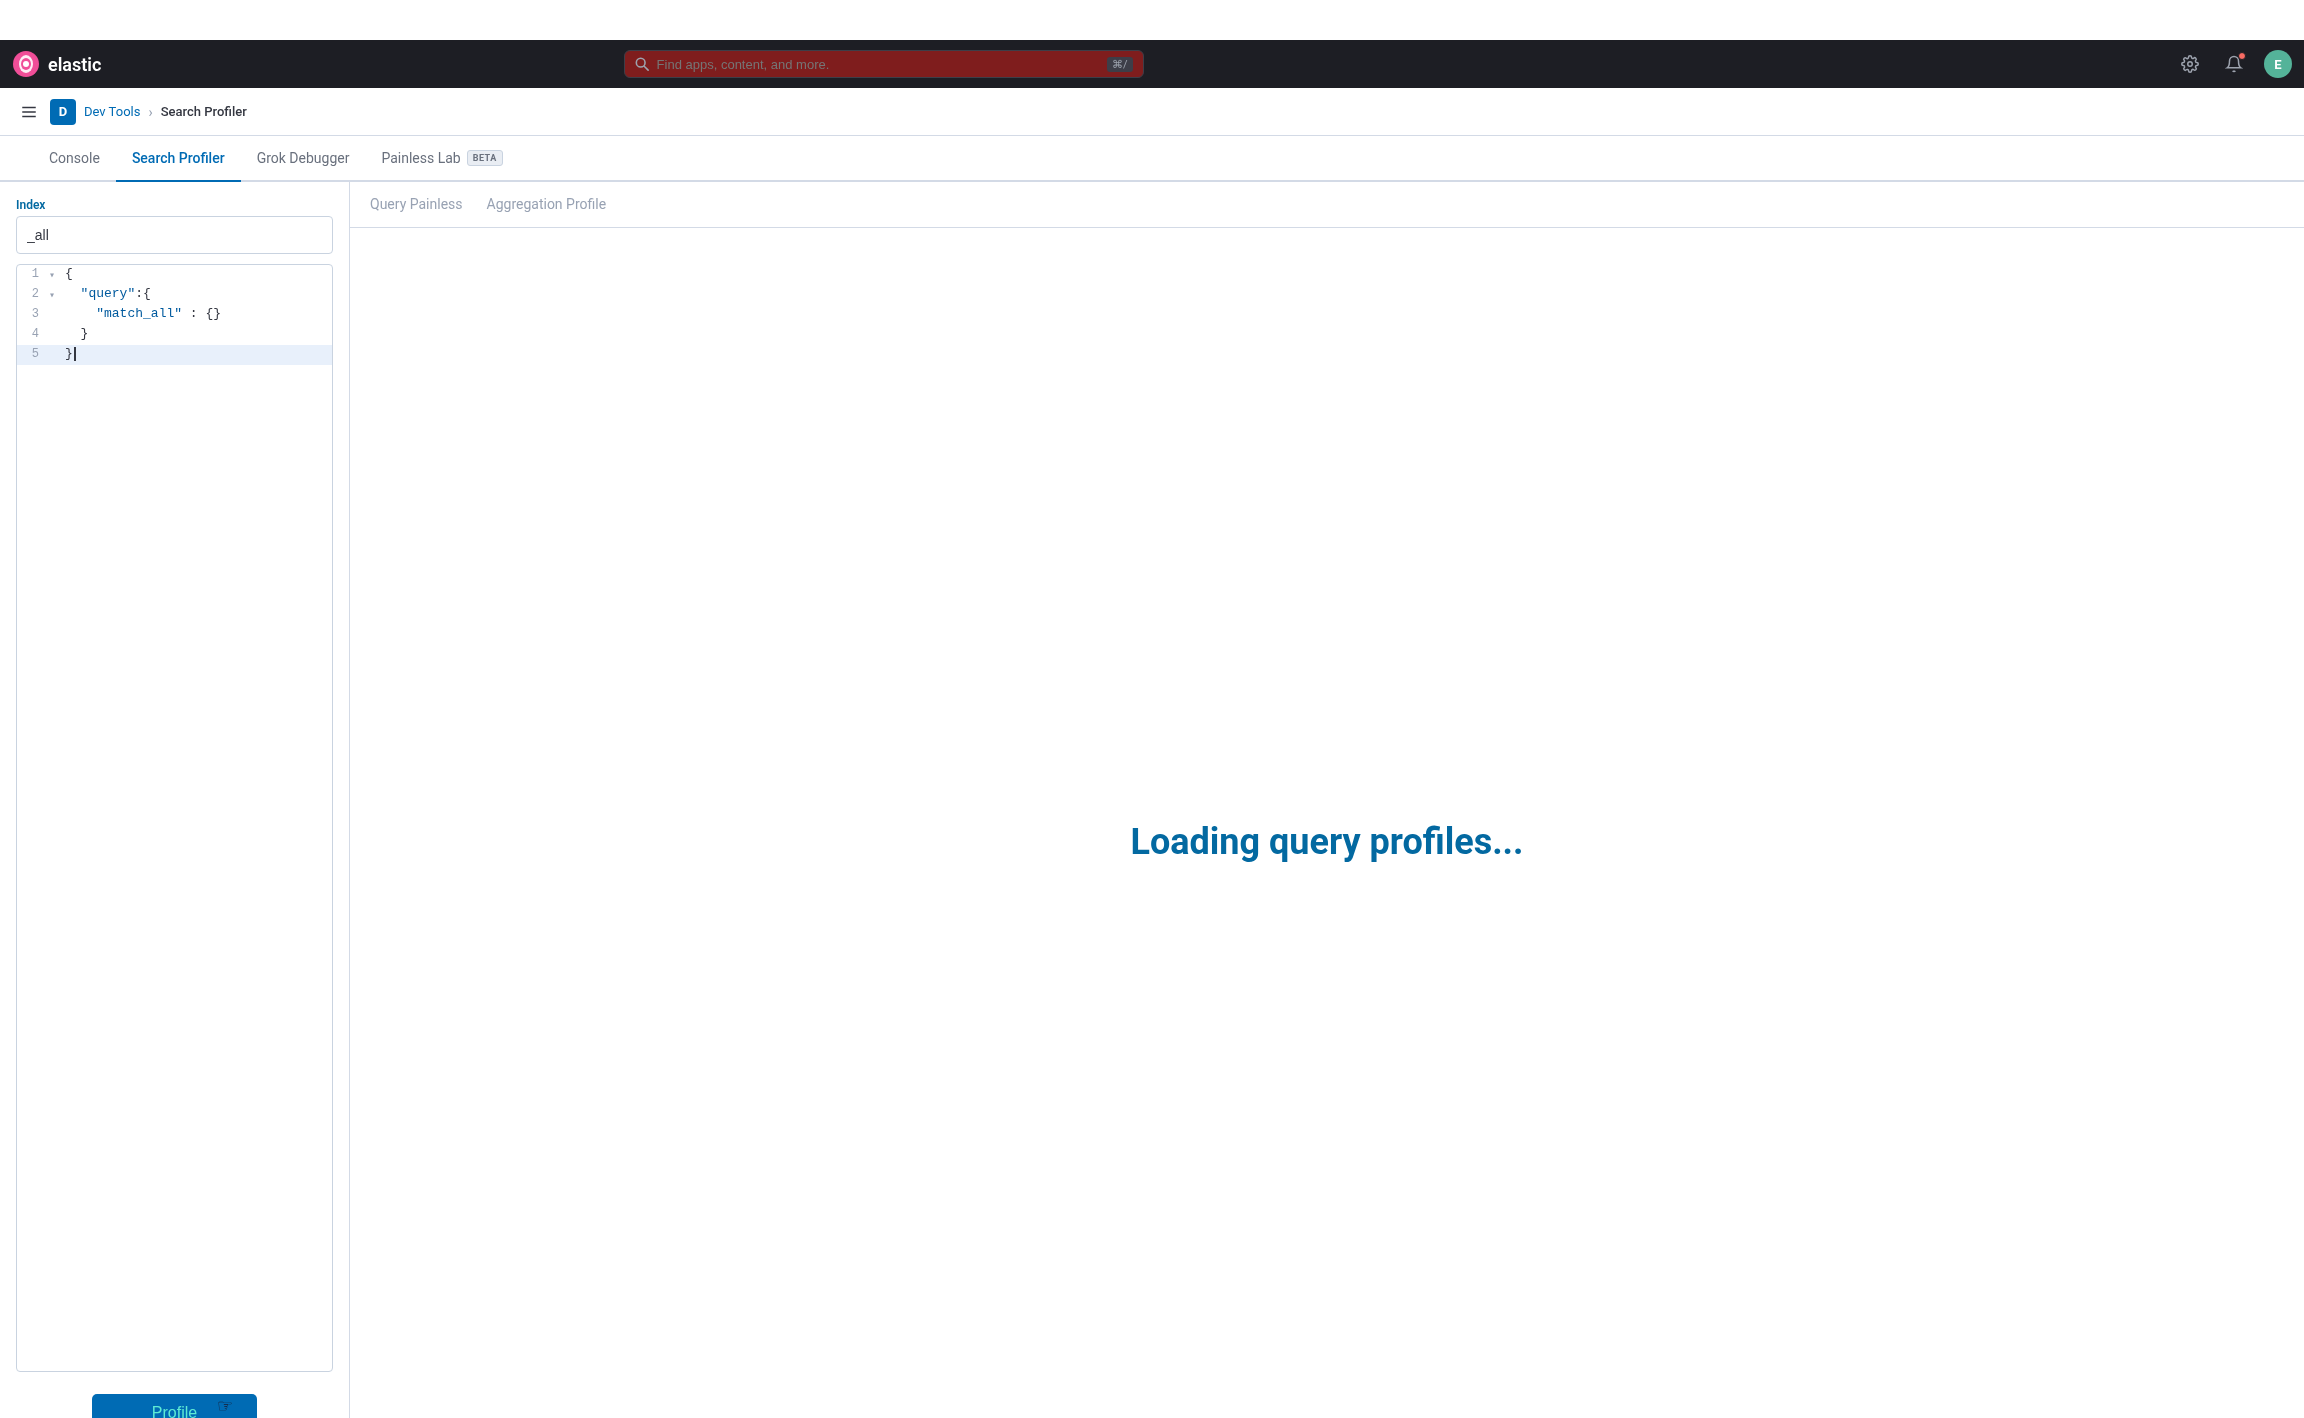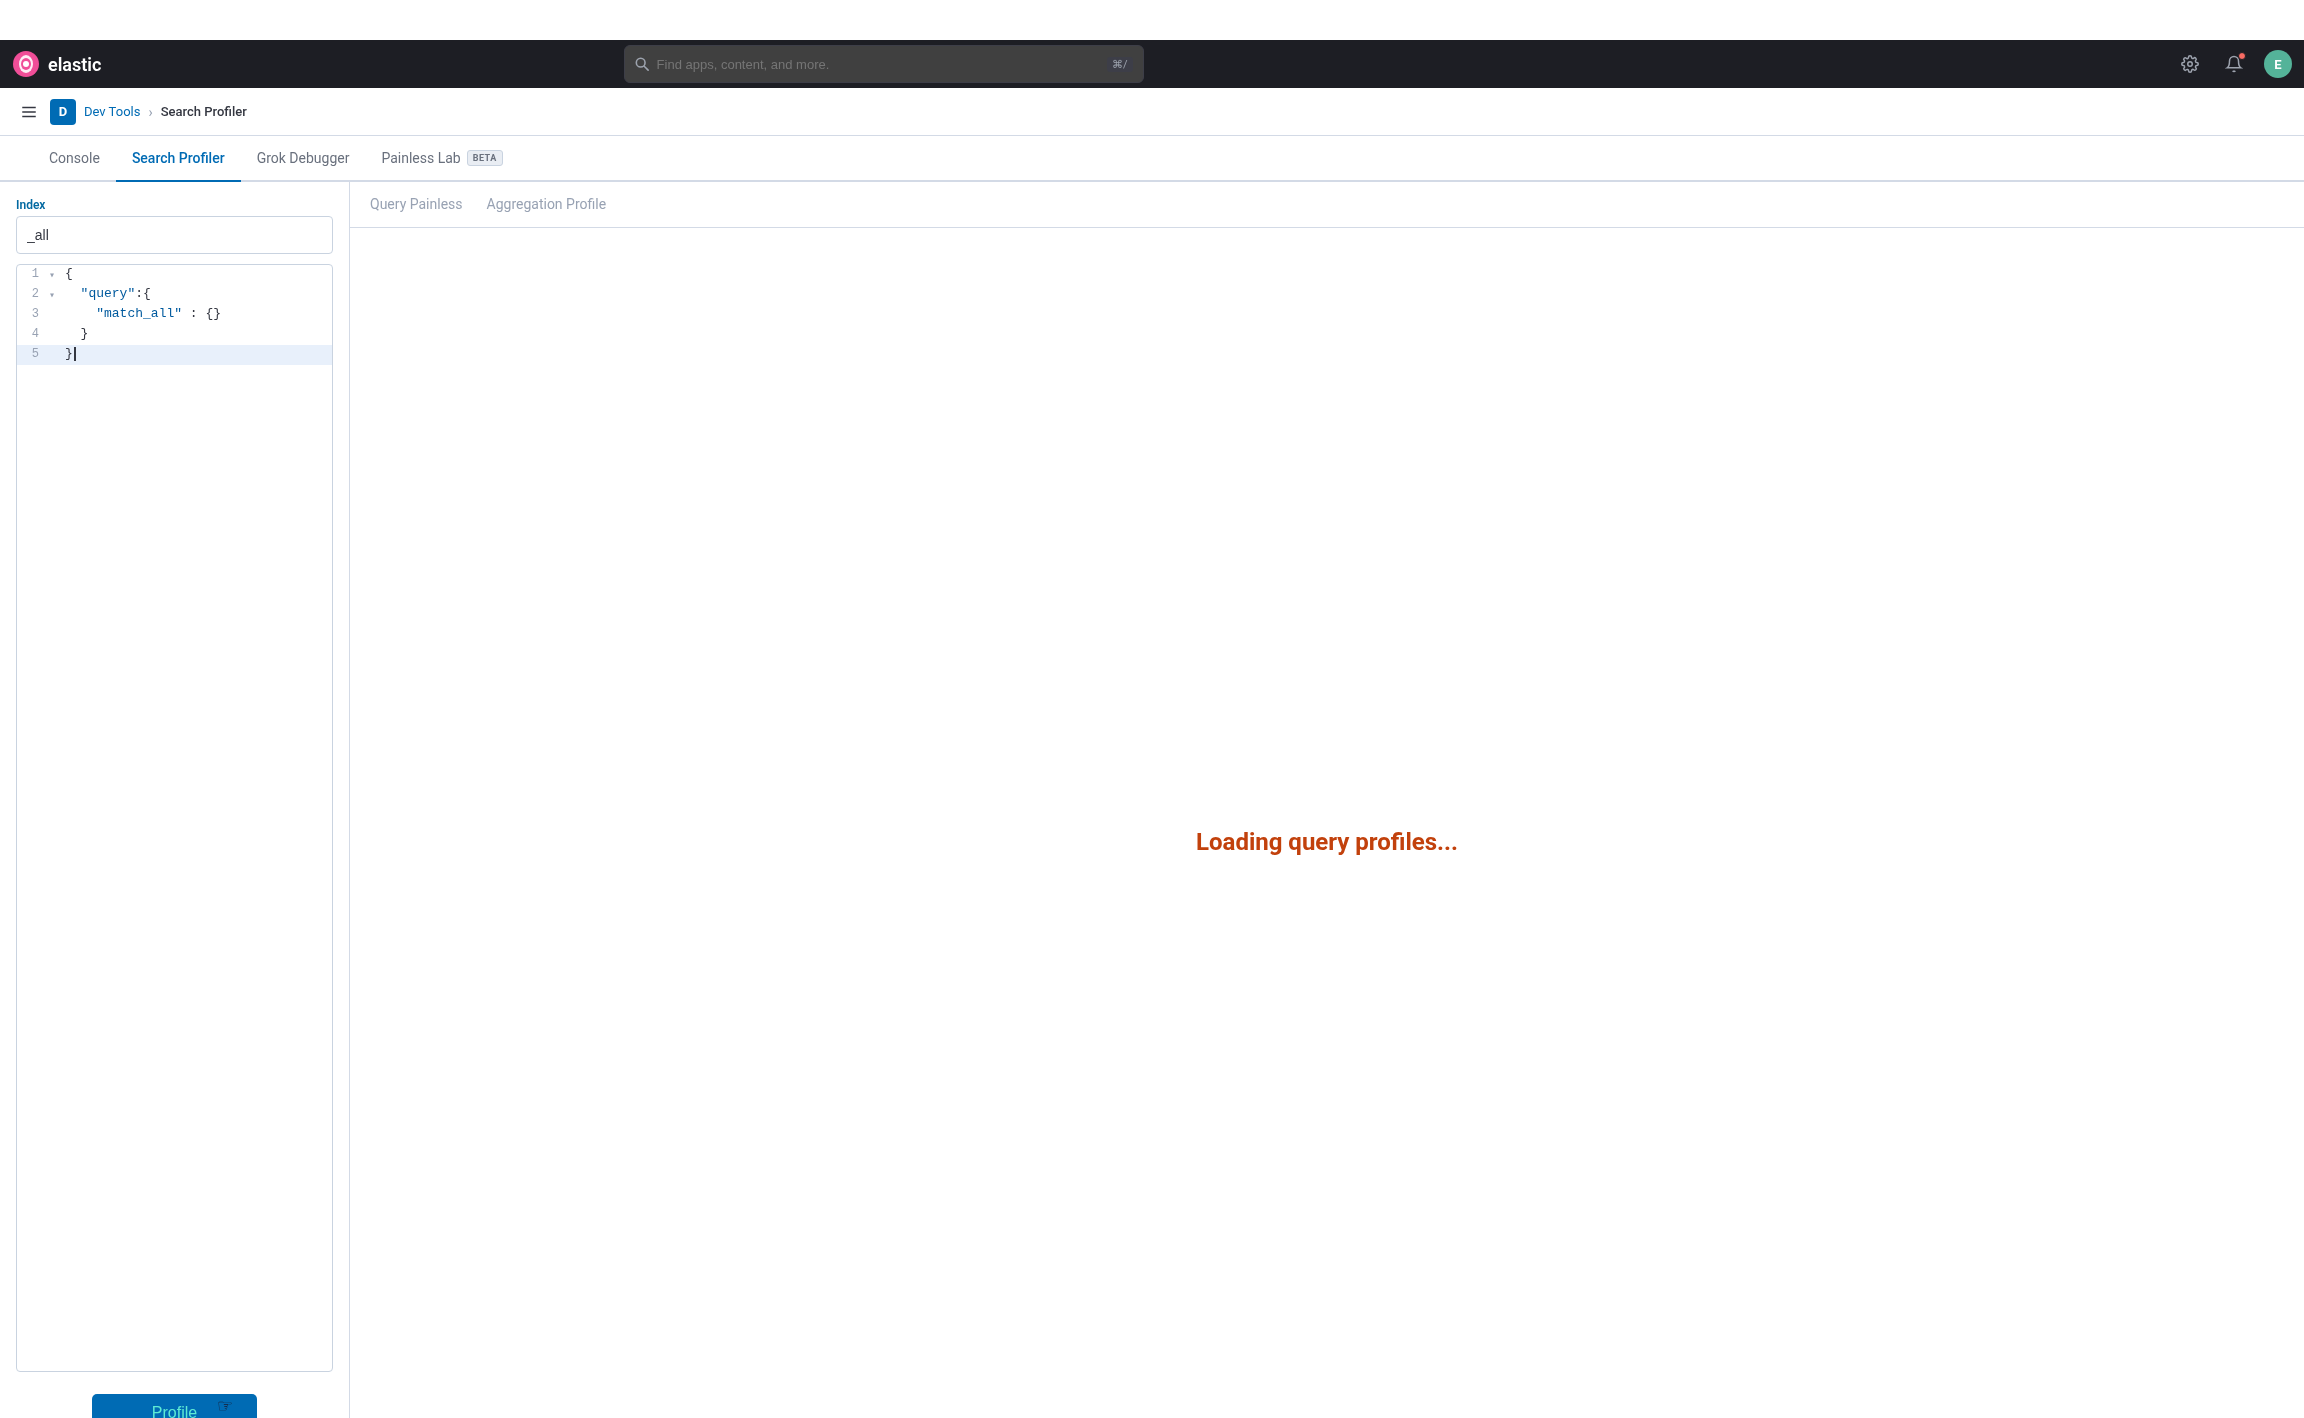--- a/index.html
+++ b/index.html
@@ -32,28 +32,28 @@
       flex-shrink: 0;
     }
     .elastic-logo-icon {
       width: 28px;
       height: 28px;
     }
     .search-bar {
       flex: 1;
       max-width: 520px;
       margin: 0 auto;
-      background: #404040;
+      background: #7f1d1d;
       border: 1px solid #3d3e48;
       border-radius: 6px;
       display: flex;
       align-items: center;
       padding: 0 10px;
       gap: 8px;
-      height: 38px;
+      height: 28px;
     }
     .search-bar input {
       background: transparent;
       border: none;
       outline: none;
       color: #9da3ae;
       font-size: 13px;
       flex: 1;
     }
     .search-shortcut {
@@ -325,23 +325,23 @@
       margin-bottom: -1px;
     }
 
     .loading-area {
       flex: 1;
       display: flex;
       align-items: center;
       justify-content: center;
     }
     .loading-text {
-      font-size: 24px;
+      font-size: 36px;
       font-weight: 700;
-      color: #c2410c;
+      color: #0369a1;
     }
 
     
     .profile-btn-wrapper {
       position: relative;
     }
     .cursor-hand {
       position: absolute;
       right: 24px;
       bottom: 16px;

